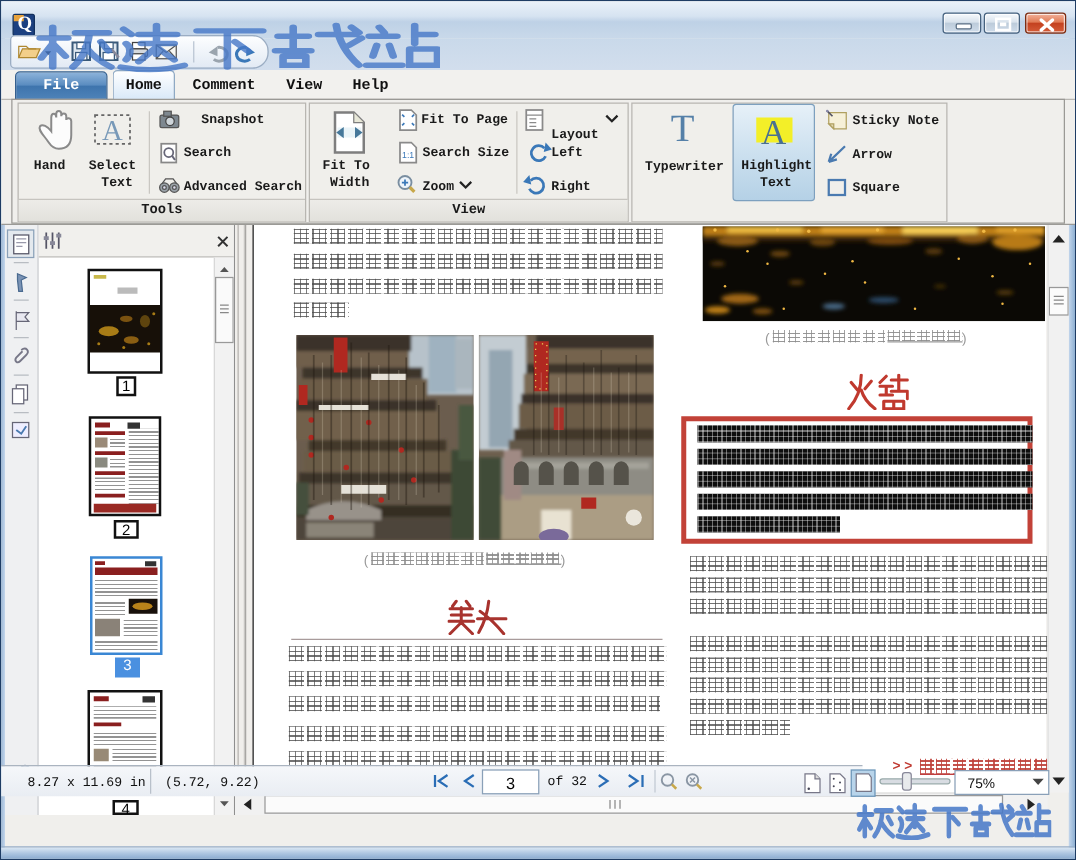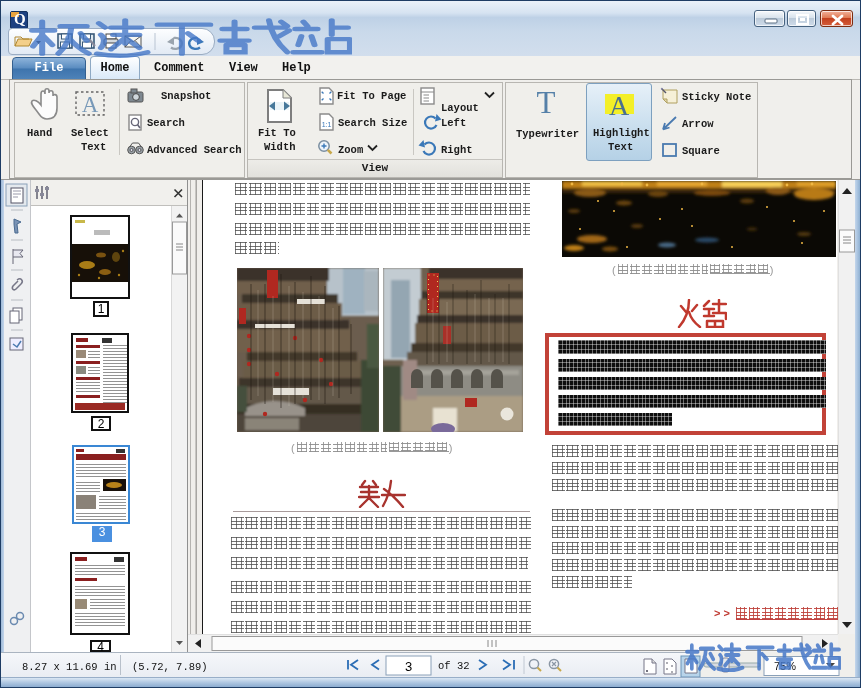--- a/index.html
+++ b/index.html
@@ -46,21 +46,21 @@
   background:linear-gradient(180deg,#e6f0f8 0%,#cfe2f0 45%,#b5d1e6 100%); }
 #sidestrip { left:4px; top:180px; width:27px; height:472px; background:#eff0f2; border-right:1px solid #c4c6ca;}
 #sidepanel { left:31px; top:180px; width:157px; height:472px; background:#fff; border-right:1px solid #8f8f8f;}
 #panelhead { position:absolute; left:0; top:0; width:100%; height:26px; background:#f1f0ed; border-bottom:1px solid #c0bfbc;}
 #thumbscroll { position:absolute; left:140px; top:26px; width:16px; height:446px; background:#f2f2f2; border-left:1px solid #d8d8d8;}
 .thumb { position:absolute; background:#fff; border:2px solid #111; }
 .tlabel { position:absolute; background:#fff; border:2px solid #111; font:12px "Liberation Sans",sans-serif; text-align:center; color:#000;}
 #viewport { left:188px; top:180px; width:650px; height:454px; background:#f0eeeb; overflow:hidden; }
 #vscroll { left:838px; top:180px; width:17px; height:454px; background:#f1f1f1; border-left:1px solid #e0e0e0; }
 #hscroll { left:188px; top:634px; width:650px; height:18px; background:#f1f1f1; border-top:1px solid #e0e0e0; }
-#statusbar { left:1px; top:652px; width:689px; height:25px; background:linear-gradient(180deg,#f5f7fa,#e9edf3); border-top:1px solid #aab4c0; font:10.5px "Liberation Mono",monospace; color:#111; }
+#statusbar { left:1px; top:612px; width:689px; height:25px; background:linear-gradient(180deg,#f5f7fa,#e9edf3); border-top:1px solid #aab4c0; font:10.5px "Liberation Mono",monospace; color:#111; }
 .zh { position:absolute; background-image:
   repeating-linear-gradient(90deg, rgba(255,255,255,0) 0 12.5px, #fff 12.5px 14.4px),
   repeating-linear-gradient(0deg, rgba(75,75,75,.78) 0 1px, rgba(255,255,255,0) 1px 3.7px),
   repeating-linear-gradient(90deg, rgba(75,75,75,.72) 0 1px, rgba(255,255,255,0) 1px 5px); }
 .zh-g { position:absolute; background-image:
   repeating-linear-gradient(90deg, rgba(255,255,255,0) 0 10px, #fff 10px 12px),
   repeating-linear-gradient(0deg, rgba(140,140,140,.9) 0 1px, rgba(255,255,255,0) 1px 3.3px),
   repeating-linear-gradient(90deg, rgba(140,140,140,.8) 0 1px, rgba(255,255,255,0) 1px 4.4px); }
 .zh-hl { position:absolute; background-color:#0e0e0e; background-image:
   repeating-linear-gradient(0deg, rgba(255,255,255,.4) 0 1px, rgba(0,0,0,0) 1px 4.4px),
@@ -136,20 +136,21 @@
 <div id="tabrow" class="abs">
   <div id="tab-file">File</div>
   <div id="tab-home">Home</div>
   <div class="tabtxt" style="left:153px;">Comment</div>
   <div class="tabtxt" style="left:228px;">View</div>
   <div class="tabtxt" style="left:281px;text-align:right;">Help</div>
 </div>
 <div id="ribbon" class="abs">
   <div style="position:absolute;left:8px;top:-1px;width:843px;height:100px;border:1px solid #9a9995;"></div>
   <div class="group" id="g-tools" style="left:13px; width:231px;">
+    <div class="glabel">Tools</div>
     <div class="vsep" style="left:104px;"></div>
     <svg width="229" height="76" style="position:absolute;left:0;top:0">
       <g transform="translate(14,5)" fill="#fcfcfc" stroke="#8a8a8a" stroke-width="1.6">
         <path d="M10 26 C6 20 1 16 3 13 C5 11 9 13 12 17 L12 6 C12 2 16 2 16 6 L16 3 C16 0 20 0 20 3 L20 5 C20 2 24 2 24 5 L24 8 C24 6 28 6 28 9 L28 20 C28 28 24 31 18 31 C14 31 12 29 10 26 Z"></path>
       </g>
       <g transform="translate(61,9)">
         <rect x="0" y="0" width="28" height="23" fill="none" stroke="#666" stroke-width="1.4" stroke-dasharray="2.5 2.5"></rect>
         <text x="14" y="20" text-anchor="middle" font-family="Liberation Serif,serif" font-size="23" fill="#7899b8">A</text>
       </g>
       <g transform="translate(113,6)">
@@ -582,21 +583,21 @@
   <svg width="650" height="17" style="position:absolute;left:0;top:0">
     <path d="M13 4 L7 8.5 L13 13 Z" fill="#222"></path>
     <rect x="24" y="1.5" width="590" height="14" fill="#fbfbfb" stroke="#999"></rect>
     <path d="M300 5 V12 M304 5 V12 M308 5 V12" stroke="#888"></path>
     <path d="M634 4 L640 8.5 L634 13 Z" fill="#222"></path>
   </svg>
 </div>
 <div id="statusbar" class="abs">
   <span style="position:absolute;left:21px;top:8px;">8.27 x 11.69 in</span>
   <span style="position:absolute;left:119px;top:2px;width:1px;height:20px;background:#b8c0ca;"></span>
-  <span style="position:absolute;left:131px;top:8px;">(5.72, 7.89)</span>
+  <span style="position:absolute;left:131px;top:8px;">(5.72, 9.22)</span>
   <svg width="330" height="25" style="position:absolute;left:341px;top:0;">
     <g stroke="#2a6db5" stroke-width="1.8" fill="none">
       <path d="M6 7 V16.5 M16 7 L9 11.8 L16 16.5"></path>
       <path d="M37 7 L30 11.8 L37 16.5"></path>
     </g>
     <rect x="44" y="3" width="45" height="19" fill="#fff" stroke="#8aa0b8"></rect>
     <g stroke="#2a6db5" stroke-width="1.8" fill="none">
       <path d="M137 7 L144 11.8 L137 16.5"></path>
       <path d="M161 7 L168 11.8 L161 16.5 M172 7 V16.5"></path>
     </g>

